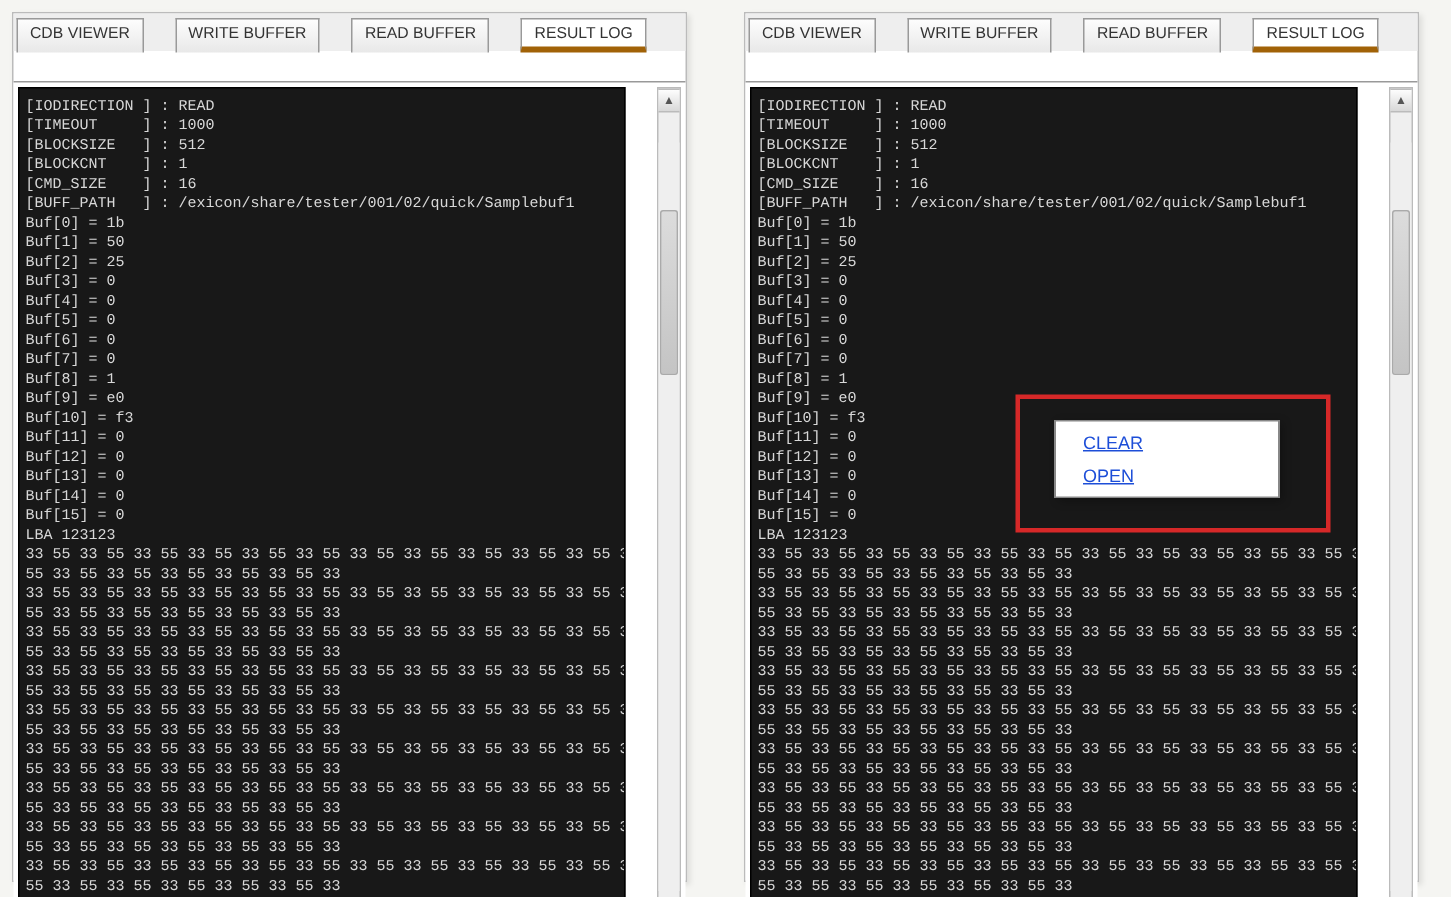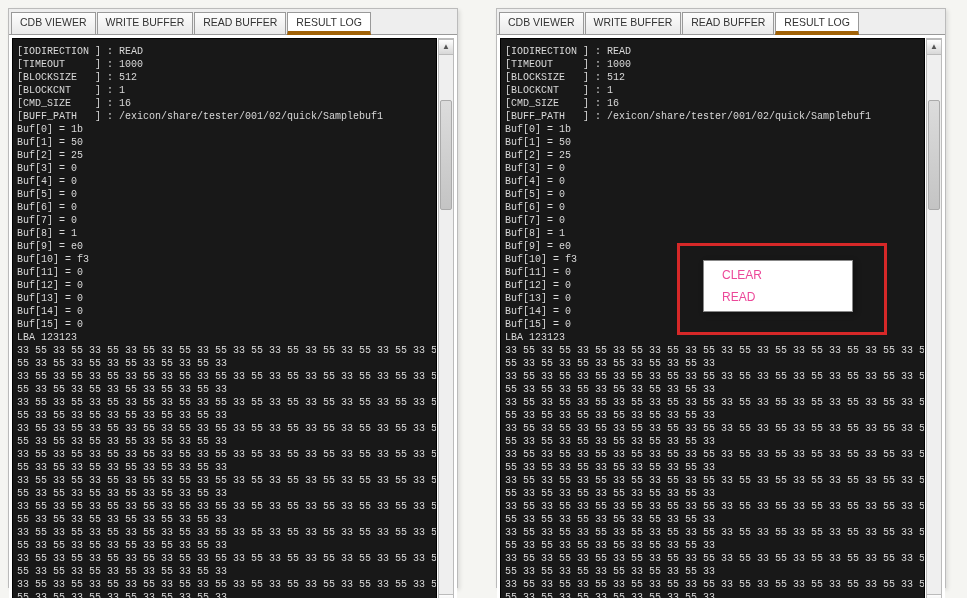--- a/index.html
+++ b/index.html
@@ -1,15 +1,15 @@
 <!DOCTYPE html>
 <html><head>
 <meta charset="utf-8">
 <style>
-  * { box-sizing: border-box; margin: 0; padding: 0; }
+  * { box-sizing: border-box; margin: 0; padding: 0; gap: 20px; }
   body {
     background: #f5f5f2;
     font-family: "Segoe UI", Tahoma, sans-serif;
     font-size: 11px;
     padding: 8px;
     width: 967px;
     height: 598px;
     overflow: hidden;
   }
   .panels {
@@ -104,22 +104,23 @@
     background: #fff;
     border: 1px solid #888;
     box-shadow: 2px 2px 6px rgba(0,0,0,0.3);
     z-index: 5;
     min-width: 150px;
     padding: 3px 0;
   }
   .context-item {
     padding: 4px 18px;
     font-size: 12px;
-    color: #ec4899;
+    color: #1d4ed8;
     cursor: pointer;
+    text-decoration: underline;
   }
   .red-highlight {
     position: absolute;
     border: 3px solid #d62828;
     z-index: 4;
     pointer-events: none;
   }
 </style>
 </head>
 <body>
@@ -236,21 +237,21 @@
 55 33 55 33 55 33 55 33 55 33 55 33
 33 55 33 55 33 55 33 55 33 55 33 55 33 55 33 55 33 55 33 55 33 55 33 55 33 55
 55 33 55 33 55 33 55 33 55 33 55 33
 33 55 33 55 33 55 33 55 33 55 33 55 33 55 33 55 33 55 33 55 33 55 33 55 33 55
 55 33 55 33 55 33 55 33 55 33 55 33</div>
 
       <div class="red-highlight" id="redbox" style="top: 208px; left: 180px; width: 210px; height: 92px;"></div>
 
       <div class="context-menu" id="ctxmenu" style="top: 225px; left: 206px;">
         <div class="context-item">CLEAR</div>
-        <div class="context-item">READ</div>
+        <div class="context-item">OPEN</div>
       </div>
 
       <div class="scrollbar">
         <div class="scroll-btn">▲</div>
         <div class="scroll-track">
           <div class="scroll-thumb" style="top:45px;height:110px"></div>
         </div>
         <div class="scroll-btn">▼</div>
       </div>
     </div>

